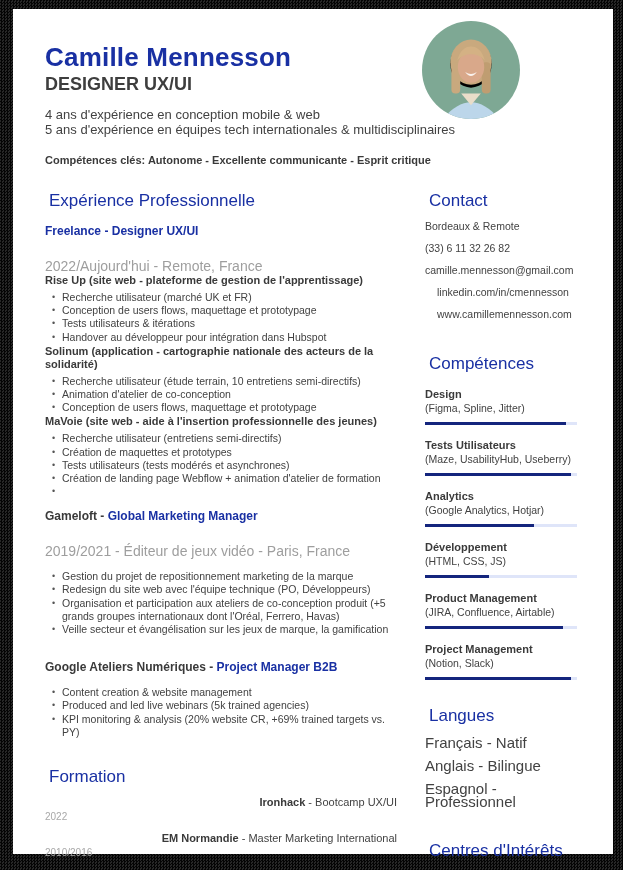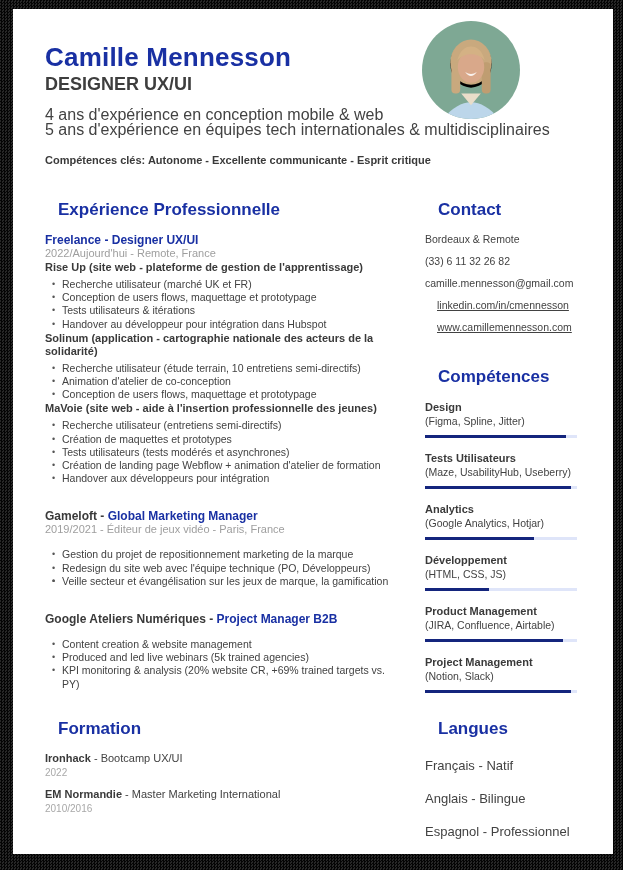--- a/index.html
+++ b/index.html
@@ -15,57 +15,57 @@
   }
   .page{
     position:absolute;left:13px;top:9px;width:600px;height:845px;
     background:#ffffff;
   }
   
   .header{position:relative;padding:34px 0 0 32px;}
   .name{font-size:26px;line-height:28px;font-weight:bold;color:var(--accent);margin:0;letter-spacing:.2px;}
   .role-title{font-size:18px;line-height:20px;font-weight:bold;color:#3e3e3e;margin:3px 0 0;}
   .summary{margin-top:13px;}
-  .summary div{font-size:16px;line-height:15px;color:#424242;}
+  .summary div{font-size:13px;line-height:15px;color:#424242;}
   .keyskills{font-size:11px;line-height:15px;font-weight:bold;color:#3a3a3a;margin-top:16px;}
   .avatar{position:absolute;left:409px;top:12px;width:98px;height:98px;}
   
   .columns{display:flex;margin-top:19px;}
   .col-left{margin-left:32px;width:352px;}
   .col-right{margin-left:28px;width:152px;}
-  .section-heading{font-size:17px;line-height:20px;font-weight:bold;color:var(--accent);margin:13px;}
+  .section-heading{font-size:17px;line-height:20px;font-weight:normal;color:var(--accent);margin:4px;}
   
   .job{margin-top:13px;}
   .job + .job{margin-top:24px;}
   .job-title{font-size:12px;line-height:14px;font-weight:bold;color:#3a3a3a;}
   .job-title .blue{color:var(--accent);}
-  .job-meta{font-size:11px;line-height:13px;color:#9e9e9e;margin-top:0;}
+  .job-meta{font-size:14px;line-height:13px;color:#9e9e9e;margin-top:22px;}
   .project-title{font-size:11px;line-height:13px;font-weight:bold;color:#3a3a3a;margin:1px 0 4px;}
   ul.bullets{margin:0;padding:0;list-style:none;}
   ul.bullets.gap{margin-top:12px;}
   ul.bullets li{font-size:10.5px;line-height:13.2px;color:#424242;padding-left:17px;position:relative;}
   ul.bullets li .dot{position:absolute;left:7px;top:0;font-size:9px;color:#555;}
   
   .formation-block{margin-top:28px;}
   .edu-item{margin-top:9px;}
-  .edu-line{font-size:11px;line-height:13px;color:#424242;}
+  .edu-line{font-size:11px;line-height:13px;color:#424242;text-align:right;}
   .edu-line .school{font-weight:bold;color:#3a3a3a;}
   .edu-years{font-size:10px;line-height:12px;color:#a8a8a8;margin-top:2px;}
   
   .contact-lines{margin-top:8px;}
   .contact-line{font-size:10.5px;line-height:13px;color:#424242;margin-top:9px;}
-  .contact-line.link{text-decoration:underline;cursor:pointer;padding-left:12px;}
+  .contact-line.link{cursor:pointer;padding-left:12px;}
   .competences-block{margin-top:33px;}
   .skill{margin-top:14px;}
   .skill-name{font-size:11px;line-height:13px;font-weight:bold;color:#3a3a3a;}
   .skill-tools{font-size:10.5px;line-height:13px;color:#424242;margin-top:1px;}
   .skill-bar{margin-top:7px;height:3px;background:var(--bar-track);position:relative;}
   .skill-bar .fill{position:absolute;left:0;top:0;bottom:0;background:var(--bar-fill);}
   .langues-block{margin-top:26px;}
-  .lang-line{font-size:13px;line-height:13px;color:#424242;margin-top:20px;}
+  .lang-line{font-size:15px;line-height:13px;color:#424242;margin-top:10px;}
   .interets-block{margin-top:33px;}
   .interest-line{font-size:10.5px;line-height:13.5px;color:#424242;margin-top:9px;}
 </style>
 </head>
 <body>
 
 <div class="page">
 
   <div class="header">
     <h1 class="name">Camille Mennesson</h1>
@@ -117,30 +117,30 @@
               <li><span class="dot">•</span><span>Recherche utilisateur (étude terrain, 10 entretiens semi-directifs)</span></li>
               <li><span class="dot">•</span><span>Animation d'atelier de co-conception</span></li>
               <li><span class="dot">•</span><span>Conception de users flows, maquettage et prototypage</span></li>
             </ul>
             <div class="project-title">MaVoie (site web - aide à l'insertion professionnelle des jeunes)</div>
             <ul class="bullets">
               <li><span class="dot">•</span><span>Recherche utilisateur (entretiens semi-directifs)</span></li>
               <li><span class="dot">•</span><span>Création de maquettes et prototypes</span></li>
               <li><span class="dot">•</span><span>Tests utilisateurs (tests modérés et asynchrones)</span></li>
               <li><span class="dot">•</span><span>Création de landing page Webflow + animation d'atelier de formation</span></li>
-              <li><span class="dot">•</span><span>Handover aux développeurs pour intégration</span></li>
+              <li><span class="dot">•</span></li>
             </ul>
           </div>
           <div class="job">
             <div class="job-title"><span>Gameloft</span><span> - </span><span class="blue">Global Marketing Manager</span></div>
             <div class="job-meta">2019/2021 - Éditeur de jeux vidéo - Paris, France</div>
             <ul class="bullets gap">
               <li><span class="dot">•</span><span>Gestion du projet de repositionnement marketing de la marque</span></li>
               <li><span class="dot">•</span><span>Redesign du site web avec l'équipe technique (PO, Développeurs)</span></li>
-              <li><span class="dot">•</span></li>
+              <li><span class="dot">•</span><span>Organisation et participation aux ateliers de co-conception produit (+5 grands groupes internationaux dont l'Oréal, Ferrero, Havas)</span></li>
               <li><span class="dot">•</span><span>Veille secteur et évangélisation sur les jeux de marque, la gamification</span></li>
             </ul>
           </div>
           <div class="job">
             <div class="job-title"><span>Google Ateliers Numériques</span><span> - </span><span class="blue">Project Manager B2B</span></div>
             <ul class="bullets gap">
               <li><span class="dot">•</span><span>Content creation &amp; website management</span></li>
               <li><span class="dot">•</span><span>Produced and led live webinars (5k trained agencies)</span></li>
               <li><span class="dot">•</span><span>KPI monitoring &amp; analysis (20% website CR, +69% trained targets vs. PY)</span></li>
             </ul>

